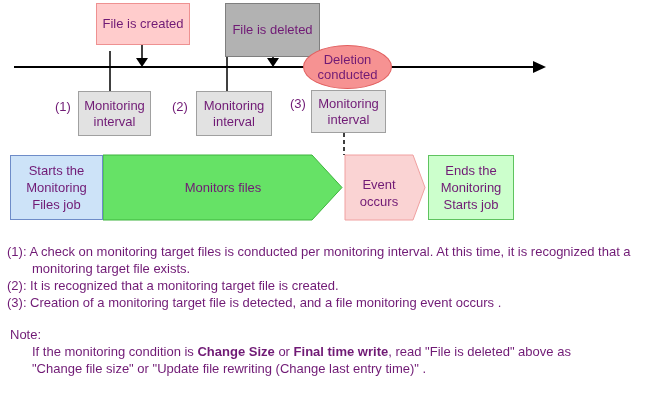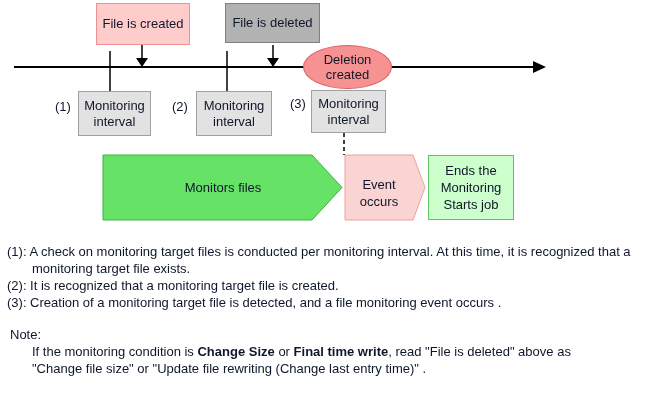--- a/index.html
+++ b/index.html
@@ -6,36 +6,36 @@
     margin: 0; padding: 0;
     background: #ffffff;
     font-family: "Liberation Sans", "DejaVu Sans", sans-serif;
   }
   .stage {
     position: relative;
     width: 645px; height: 402px;
     background: #ffffff;
     overflow: hidden;
     font-size: 13px;
-    color: #0f172a;
+    color: #701a75;
   }
   .stage svg.lines {
     position: absolute; left: 0; top: 0;
     width: 645px; height: 402px;
   }
   .box {
     position: absolute;
     box-sizing: border-box;
     display: flex; align-items: center; justify-content: center;
     text-align: center;
     line-height: 16px;
   }
   .created-box  { left: 96px;  top: 3px;  width: 94px; height: 42px;
                   background: var(--created-fill); border: 1px solid var(--created-border); }
-  .deleted-box  { left: 225px; top: 3px;  width: 95px; height: 40px;
+  .deleted-box  { left: 225px; top: 3px;  width: 95px; height: 54px;
                   background: var(--deleted-fill); border: 1px solid var(--deleted-border); }
   .ellipse      { left: 303px; top: 45px; width: 89px; height: 44px;
                   background: var(--ellipse-fill); border: 1px solid var(--ellipse-border);
                   border-radius: 50%; line-height: 15px; }
   .interval-box { background: var(--interval-fill); border: 1px solid var(--interval-border); justify-content: center; }
   .iv1 { left: 78px;  top: 91px; width: 73px; height: 45px; }
   .iv2 { left: 196px; top: 91px; width: 76px; height: 45px; }
   .iv3 { left: 311px; top: 90px; width: 75px; height: 43px; }
   .iv-num { position: absolute; line-height: 15px; }
   .num1 { left: 55px;  top: 99px; }
@@ -85,36 +85,39 @@
     <line class="blk" x1="344" y1="133" x2="344" y2="155" stroke-width="1.5" stroke-dasharray="4,3"></line>
   </svg>
 
   <div class="box created-box">
     <span>File is created</span>
   </div>
   <div class="box deleted-box">
     <span>File is deleted</span>
   </div>
   <div class="box ellipse">
-    <span>Deletion created</span>
+    <span>Deletion conducted</span>
   </div>
 
   <span class="iv-num num1">(1)</span>
   <div class="box interval-box iv1">
     <span>Monitoring interval</span>
   </div>
   <span class="iv-num num2">(2)</span>
   <div class="box interval-box iv2">
     <span>Monitoring interval</span>
   </div>
   <span class="iv-num num3">(3)</span>
   <div class="box interval-box iv3">
     <span>Monitoring interval</span>
   </div>
 
+  <div class="box start-box">
+    <span>Starts the Monitoring Files job</span>
+  </div>
   <div class="box monitor-label">
     <span>Monitors files</span>
   </div>
   <div class="box event-label">
     <span>Event occurs</span>
   </div>
   <div class="box end-box">
     <span>Ends the Monitoring Starts job</span>
   </div>
 

